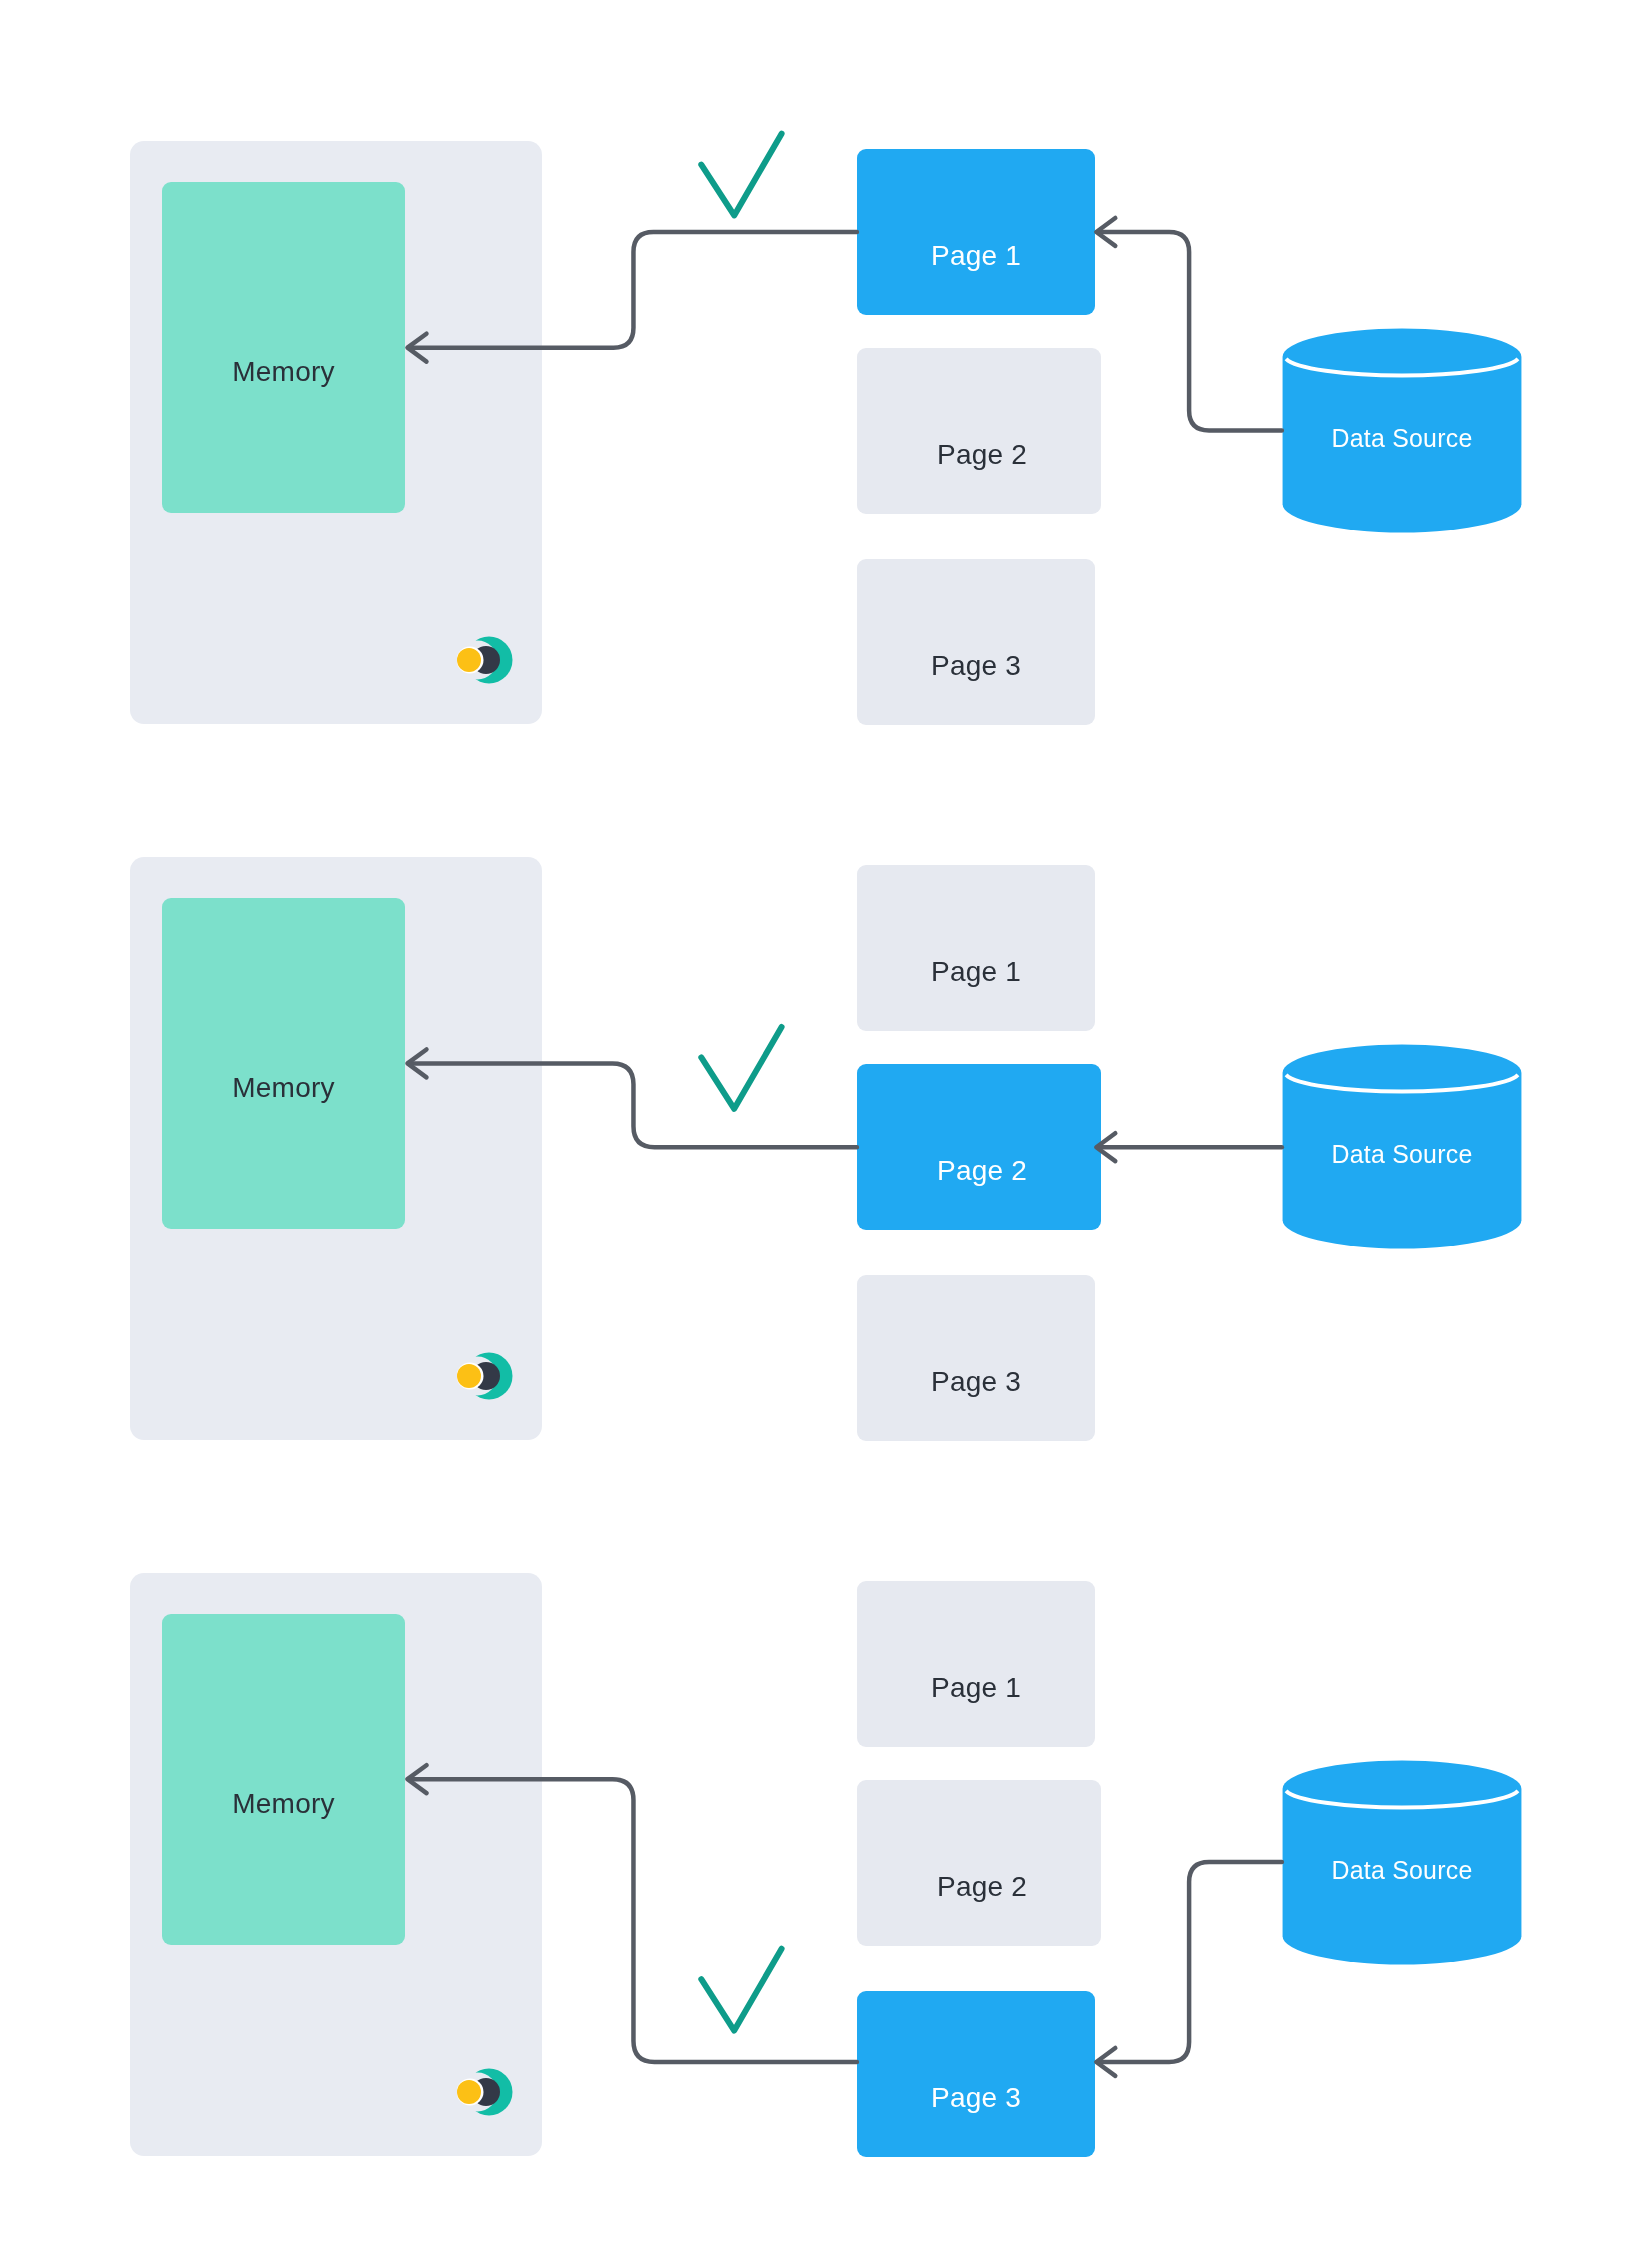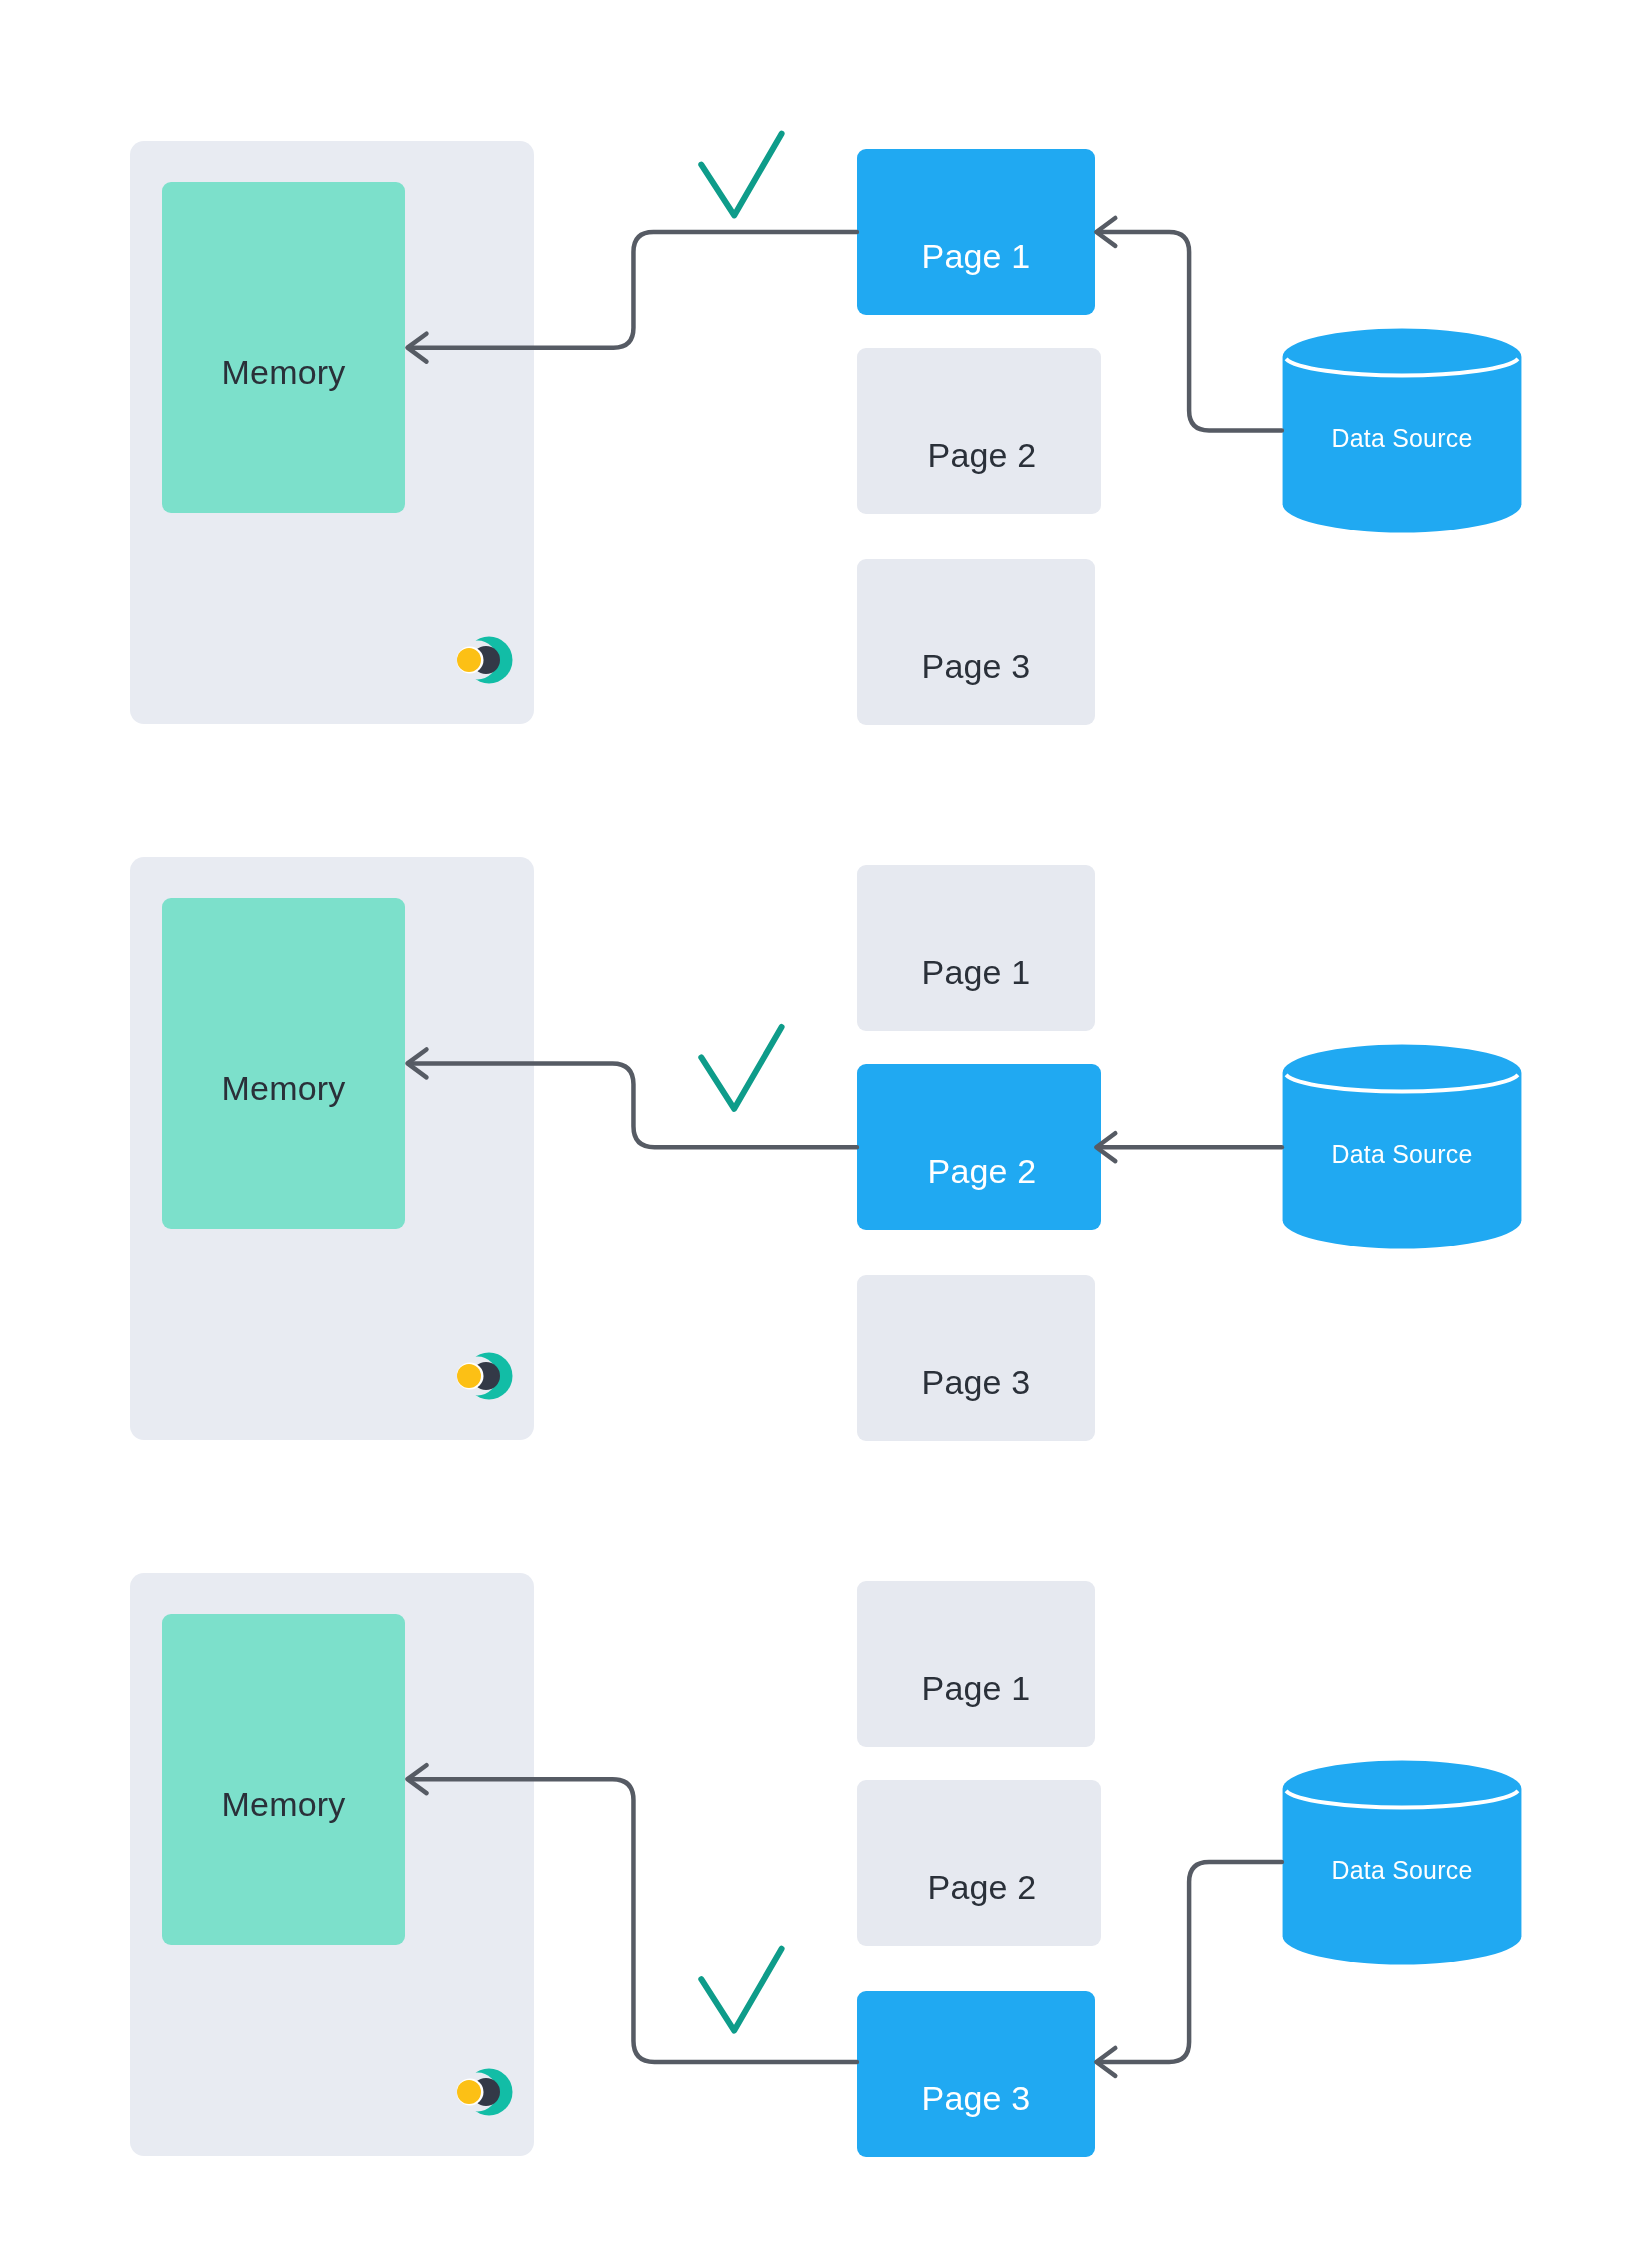--- a/index.html
+++ b/index.html
@@ -11,30 +11,30 @@
     overflow:hidden;
   }
   .row{position:absolute;left:0;width:1644px;height:583px;}
   .row.r1{top:141px;}
   .row.r2{top:857px;}
   .row.r3{top:1573px;}
 
   .panel{
     position:absolute;left:130px;top:0;
     width:404px;height:583px;
-    background:#E8EBF2;border-radius:14px;
+    background:#E8EBF2;border-radius:14px;padding-left:8px;
   }
   .memory-box{
     position:absolute;left:32px;top:41px;
     width:243px;height:331px;
     background:#7CE0CB;border-radius:9px;
     display:flex;align-items:center;justify-content:center;
   }
   .label{
-    font-size:34px;line-height:1;color:#2A3039;
+    font-size:28px;line-height:1;color:#2A3039;
     letter-spacing:0.2px;white-space:nowrap;margin-top:48px;
   }
   .logo{position:absolute;left:327px;top:494px;width:56px;height:50px;}
 
   .page{
     position:absolute;left:857px;
     width:238px;height:166px;
     background:#E6E9F0;border-radius:9px;
     display:flex;align-items:center;justify-content:center;
   }

